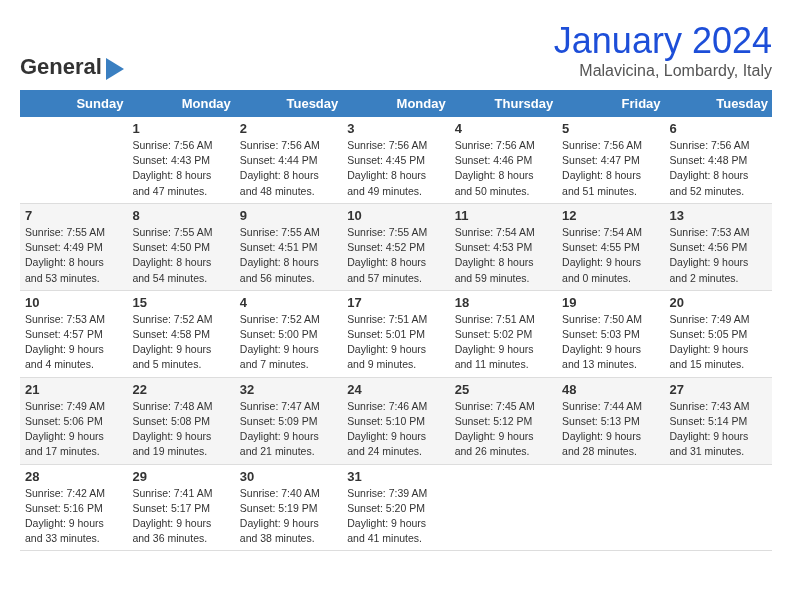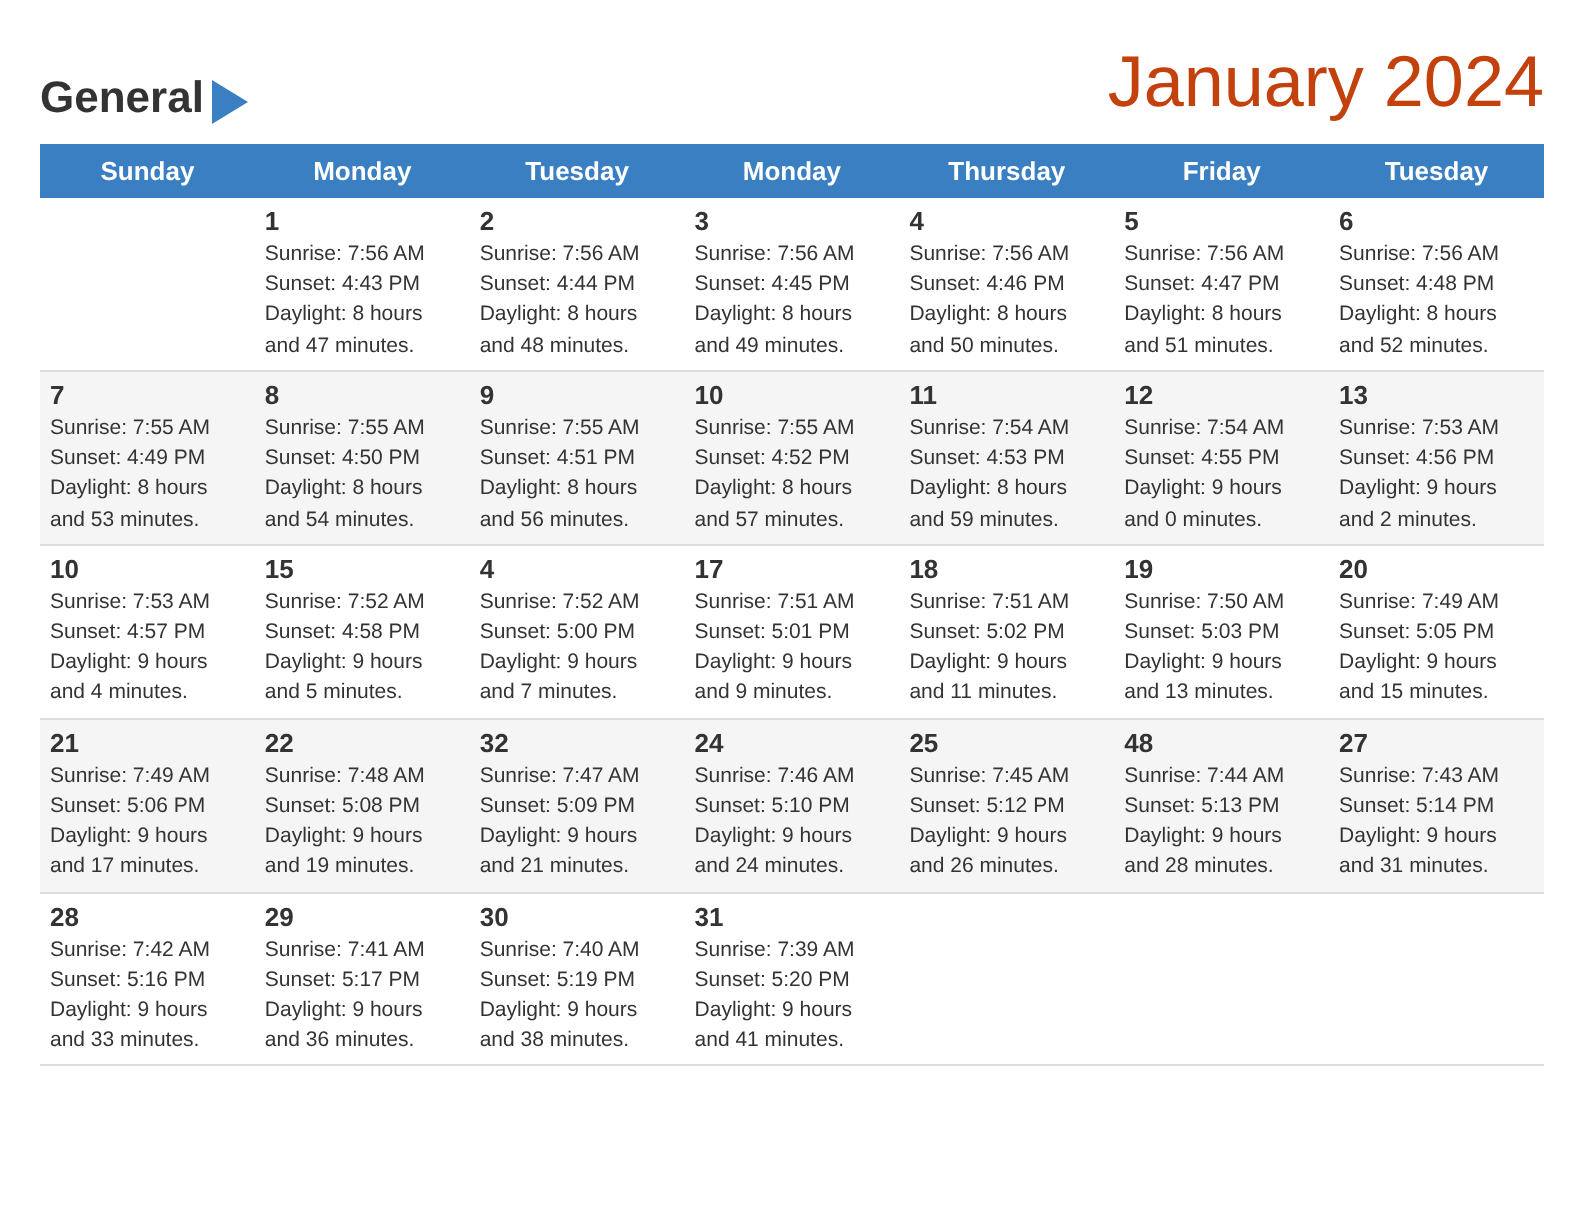--- a/index.html
+++ b/index.html
@@ -34,36 +34,36 @@
       border-bottom: 11px solid transparent;
       margin-left: 4px;
       margin-top: 4px;
     }
     .title-block {
       text-align: right;
     }
     .month-title {
       font-size: 36px;
       font-weight: normal;
-      color: #c2410c;
+      color: #1d4ed8;
     }
     .subtitle {
       font-size: 16px;
       color: #555;
     }
     table {
       width: 100%;
       border-collapse: collapse;
       font-size: 11px;
     }
     thead tr th {
       background-color: #3a7fc1;
       color: #fff;
       padding: 6px 4px;
-      text-align: center;
+      text-align: right;
       font-size: 13px;
       font-weight: bold;
     }
     tbody tr {
       border-bottom: 1px solid #ddd;
     }
     tbody tr:nth-child(even) {
       background-color: #f5f5f5;
     }
     tbody tr:nth-child(odd) {
@@ -96,20 +96,21 @@
       <div style="display:flex; align-items:center;">
         <span class="logo-text">
           <span>General</span>
         </span>
         <div class="logo-triangle"></div>
       </div>
     </div>
   </div>
   <div class="title-block">
     <div class="month-title">January 2024</div>
+    <div class="subtitle">Malavicina, Lombardy, Italy</div>
   </div>
 </div>
 
 <table>
   <thead>
     <tr>
     <th>Sunday</th>
         <th>Monday</th>
         <th>Tuesday</th>
         <th>Monday</th>

